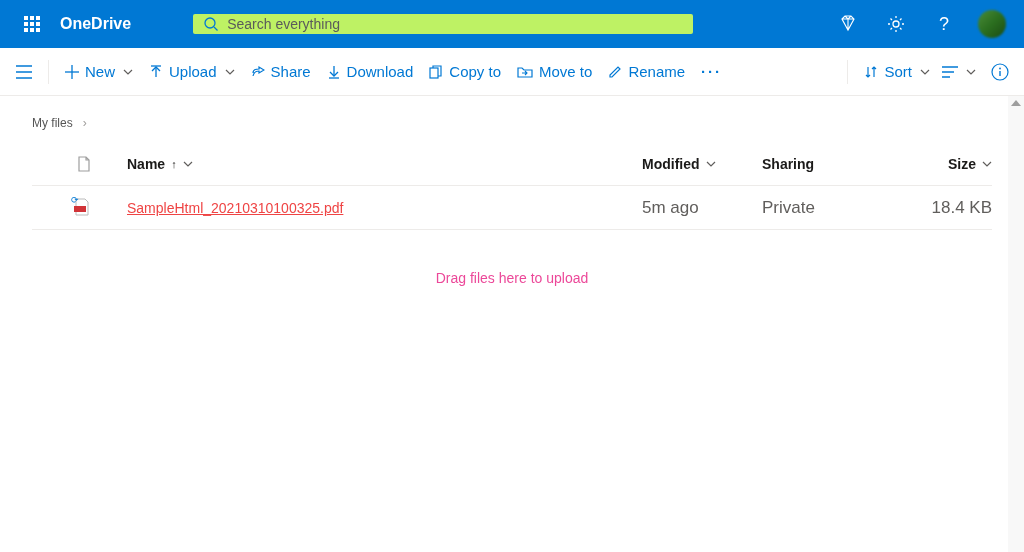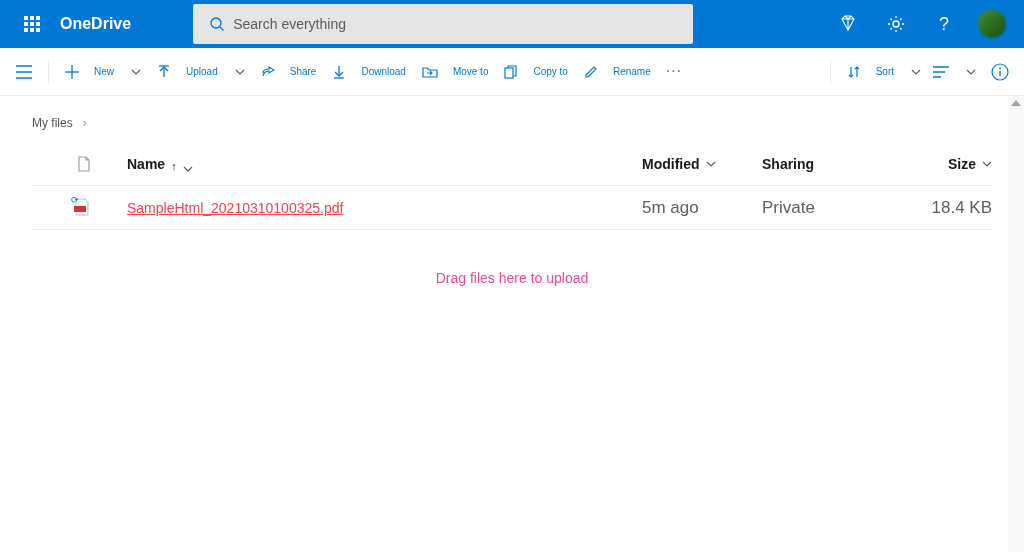--- a/index.html
+++ b/index.html
@@ -28,26 +28,26 @@
   display: flex;
   align-items: center;
   justify-content: center;
   cursor: pointer;
 }
 .waffle-grid { display: grid; grid-template-columns: repeat(3, 4px); grid-template-rows: repeat(3, 4px); gap: 2px; }
 .waffle-grid span { background: #fff; width: 4px; height: 4px; }
 .brand { font-size: 16px; font-weight: 600; margin-left: 4px; margin-right: 62px; }
 .search-wrap {
   flex: 0 0 500px;
-  height: 40px;
-  background: #e5e5e5;
+  height: 20px;
+  background: #bef264;
   border-radius: 2px;
   display: flex;
   align-items: center;
-  padding: 0 16px;
+  padding: 0 10px;
 }
 .search-wrap svg { flex-shrink: 0; }
 .search-input {
   border: none;
   background: transparent;
   margin-left: 8px;
   font-size: 14px;
   width: 100%;
   outline: none;
   color: #555;
@@ -93,22 +93,22 @@
   justify-content: center;
   cursor: pointer;
 }
 .vsep { width: 1px; height: 24px; background: #edebe9; margin: 0 8px; }
 .cmd {
   display: flex;
   align-items: center;
   height: 32px;
   padding: 0 8px;
   cursor: pointer;
-  font-size: 10px;
-  gap: 15px;
+  font-size: 15px;
+  gap: 6px;
   border-radius: 2px;
 }
 .cmd .chev { margin-left: 2px; }
 .more-dots { letter-spacing: 2px; font-weight: bold; }
 .cmdbar-right { margin-left: auto; display: flex; align-items: center; }
 .info-icon {
   width: 32px; height: 32px; display:flex; align-items:center; justify-content:center;
   color:#0078d4; cursor:pointer; margin-left: 4px;
 }
 
@@ -130,21 +130,21 @@
 .filelist { padding: 0 32px; }
 .headrow, .filerow {
   display: flex;
   align-items: center;
   height: 44px;
   border-bottom: 1px solid #edebe9;
 }
 .headrow { color: #1b1a19; font-weight: 600; font-size: 14px; }
 .col-sel { width: 32px; display:flex; align-items:center; justify-content:center; }
 .col-icon { width: 40px; display:flex; align-items:center; justify-content:center; }
-.col-name { flex: 1; display:flex; align-items:flex-end; gap:6px;padding-left:23px; }
+.col-name { flex: 1; display:flex; align-items:center; gap:6px;padding-left:23px; }
 .col-mod { width: 120px; display:flex; align-items:center; gap:6px; }
 .col-share { width: 120px; }
 .col-size { width: 110px; display:flex; align-items:center; gap:6px;justify-content:flex-end; }
 .filerow { color: #323130; }
 .filerow .col-mod, .filerow .col-share, .filerow .col-size { color: #605e5c; font-size: 17px; }
 .filerow .col-name { color: #ef4444; text-decoration: underline; }
 .sortarrow { font-size: 11px; }
 .chev-sm { color: #605e5c; }
 .dropzone {
   text-align: center;
@@ -258,33 +258,33 @@
   <div class="cmd">
     <svg width="14" height="14" viewBox="0 0 14 14">
       <line x1="7" y1="1" x2="7" y2="10" stroke="#0078d4" stroke-width="1.3"></line>
       <path d="M3 7 L7 11 L11 7" fill="none" stroke="#0078d4" stroke-width="1.3"></path>
       <line x1="2" y1="13" x2="12" y2="13" stroke="#0078d4" stroke-width="1.3"></line>
     </svg>
     <span>Download</span>
   </div>
 
   <div class="cmd">
+    <svg width="14" height="14" viewBox="0 0 14 14">
+      <rect x="1" y="3" width="8" height="10" fill="none" stroke="#0078d4" stroke-width="1.2"></rect>
+      <path d="M4 3 L4 1 L12 1 L12 11 L9 11" fill="none" stroke="#0078d4" stroke-width="1.2"></path>
+    </svg>
+    <span>Copy to</span>
+  </div>
+
+  <div class="cmd">
     <svg width="16" height="14" viewBox="0 0 16 14">
       <path d="M1 3 L5 3 L7 5 L15 5 L15 12 L1 12 Z" fill="none" stroke="#0078d4" stroke-width="1.2"></path>
       <path d="M5 8 L10 8 M8 6 L10 8 L8 10" fill="none" stroke="#0078d4" stroke-width="1.1"></path>
     </svg>
     <span>Move to</span>
-  </div>
-
-  <div class="cmd">
-    <svg width="14" height="14" viewBox="0 0 14 14">
-      <rect x="1" y="3" width="8" height="10" fill="none" stroke="#0078d4" stroke-width="1.2"></rect>
-      <path d="M4 3 L4 1 L12 1 L12 11 L9 11" fill="none" stroke="#0078d4" stroke-width="1.2"></path>
-    </svg>
-    <span>Copy to</span>
   </div>
 
   <div class="cmd">
     <svg width="14" height="14" viewBox="0 0 14 14">
       <path d="M2 12 L2 10 L10 2 L12 4 L4 12 Z" fill="none" stroke="#0078d4" stroke-width="1.2"></path>
     </svg>
     <span>Rename</span>
   </div>
 
   <div class="cmd">

